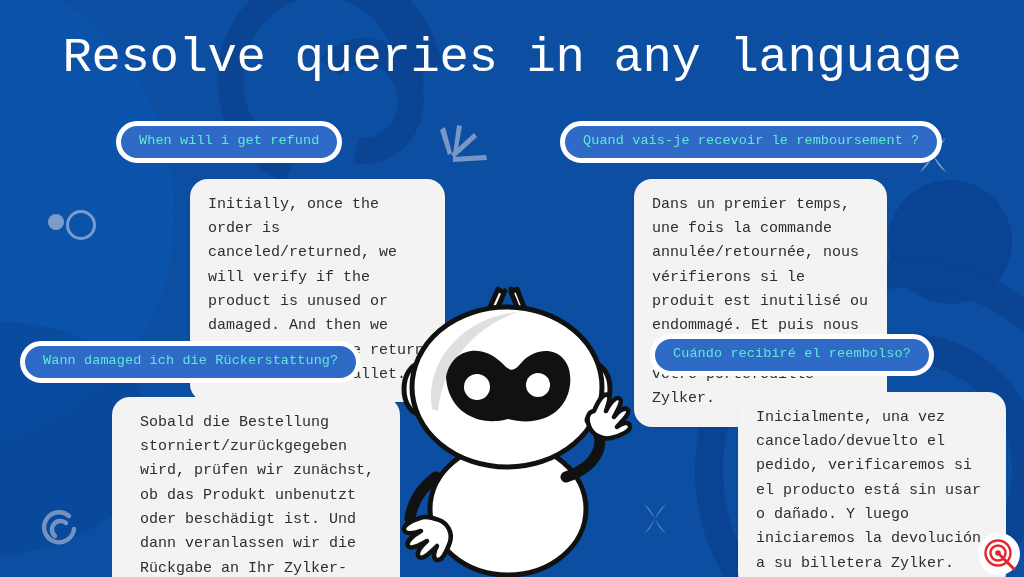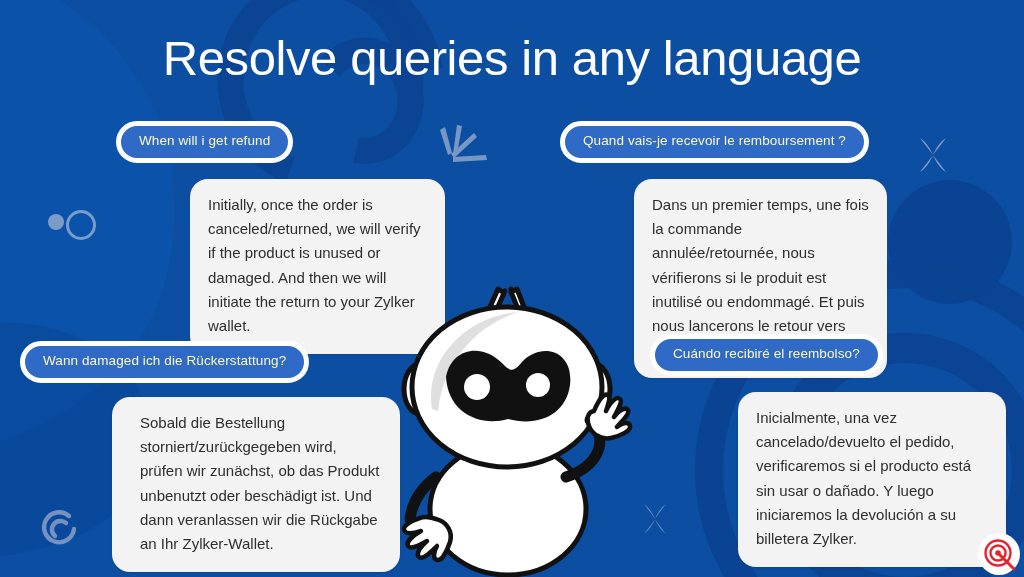--- a/index.html
+++ b/index.html
@@ -6,21 +6,21 @@
     margin: 0;
     padding: 0;
     background: #0b4ea2;
   }
   .stage {
     position: relative;
     width: 1024px;
     height: 577px;
     background: #0b4ea2;
     overflow: hidden;
-    font-family: Liberation Sans, sans-serif;
+    font-family: Liberation Mono, monospace;
   }
 
   
   .bg-layer {
     position: absolute;
     inset: 0;
     pointer-events: none;
   }
   .bg-svg { position: absolute; inset: 0; }
 
@@ -44,21 +44,21 @@
   .convo-en { left: 116px; top: 121px;  width: 340px; }
   .convo-fr { left: 560px; top: 121px;  width: 340px; }
   .convo-de { left: 20px;  top: 341px;  width: 390px; }
   .convo-es { left: 650px; top: 334px;  width: 360px; }
 
   .q-bubble {
     display: inline-block;
     background: #2e6ac6;
     border: 5px solid #ffffff;
     border-radius: 26px;
-    color: #fef9c3;
+    color: #5eead4;
     font-size: 13.5px;
     font-weight: 400;
     letter-spacing: .1px;
     padding: 8px 18px 9px 18px;
     line-height: 1.1;
     white-space: nowrap;
     box-sizing: border-box;
   }
   .q-row { display: block; }
 

